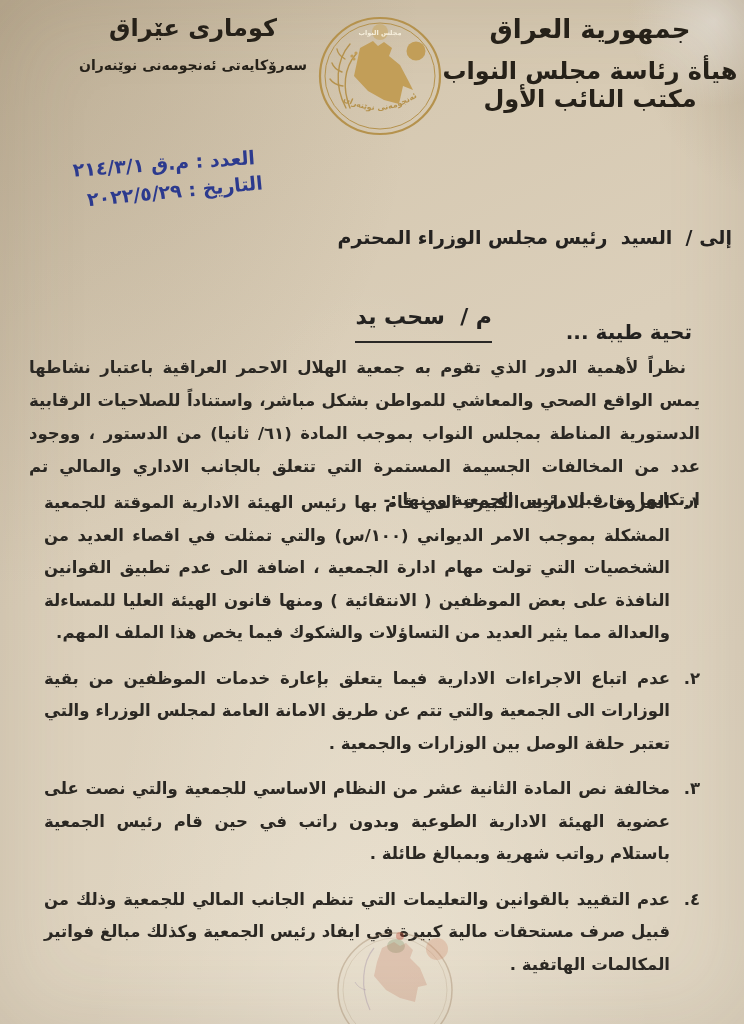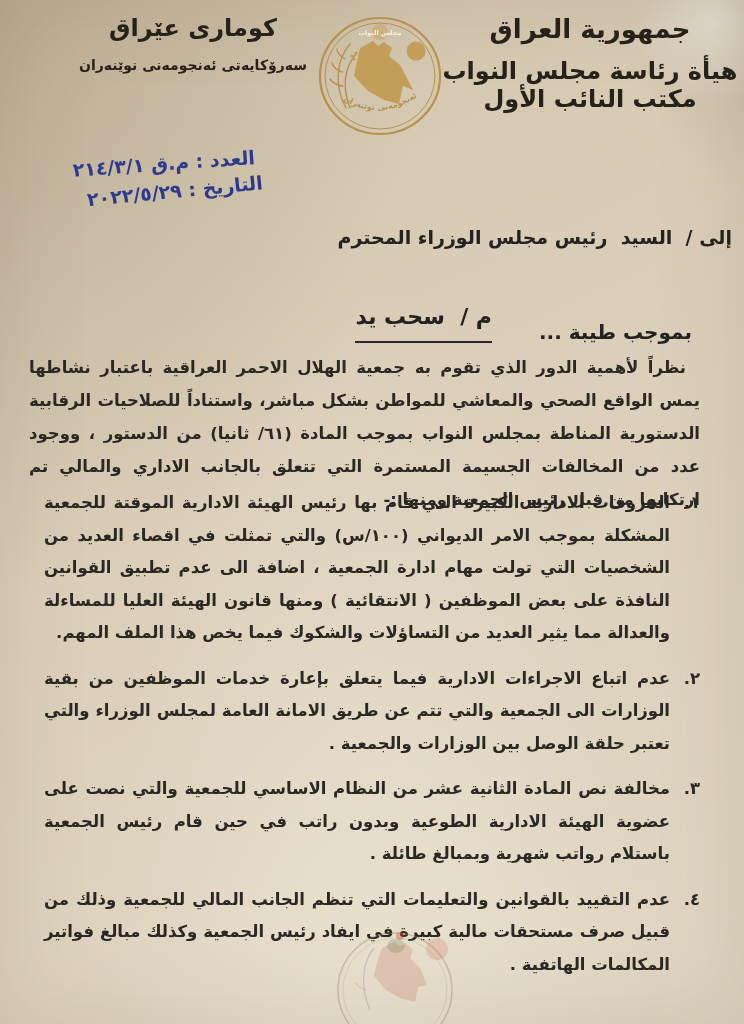--- a/index.html
+++ b/index.html
@@ -97,21 +97,21 @@
     </text>
   </svg>
 
   <div class="meta">
     <div class="mline"><span>العدد :</span> <span>م.ق ٢١٤/٣/١</span></div>
     <div class="mline mline2"><span>التاريخ :</span> <span>٢٠٢٢/٥/٢٩</span></div>
   </div>
 
   <div class="recipient">إلى /  السيد  رئيس مجلس الوزراء المحترم</div>
   <div class="subject">م /  سحب يد</div>
-  <div class="salutation">بموجب طيبة ...</div>
+  <div class="salutation">تحية طيبة ...</div>
 
   <p class="intro">نظراً لأهمية الدور الذي تقوم به جمعية الهلال الاحمر العراقية باعتبار نشاطها يمس الواقع الصحي والمعاشي للمواطن بشكل مباشر، واستناداً للصلاحيات الرقابية الدستورية المناطة بمجلس النواب بموجب المادة (٦١/ ثانيا) من الدستور ، ووجود عدد من المخالفات الجسيمة المستمرة التي تتعلق بالجانب الاداري والمالي تم ارتكابها من قبل رئيس الجمعية ومنها :-</p>
 
   <div class="list">
     <div class="item">
       <span class="num">١.</span>
       <span class="txt">الخروقات الادارية الكبيرة التي قام بها رئيس الهيئة الادارية الموقتة للجمعية المشكلة بموجب الامر الديواني (١٠٠/س) والتي تمثلت في اقصاء العديد من الشخصيات التي تولت مهام ادارة الجمعية ، اضافة الى عدم تطبيق القوانين النافذة على بعض الموظفين ( الانتقائية ) ومنها قانون الهيئة العليا للمساءلة والعدالة مما يثير العديد من التساؤلات والشكوك فيما يخص هذا الملف المهم.</span>
     </div>
     <div class="item">
       <span class="num">٢.</span>

